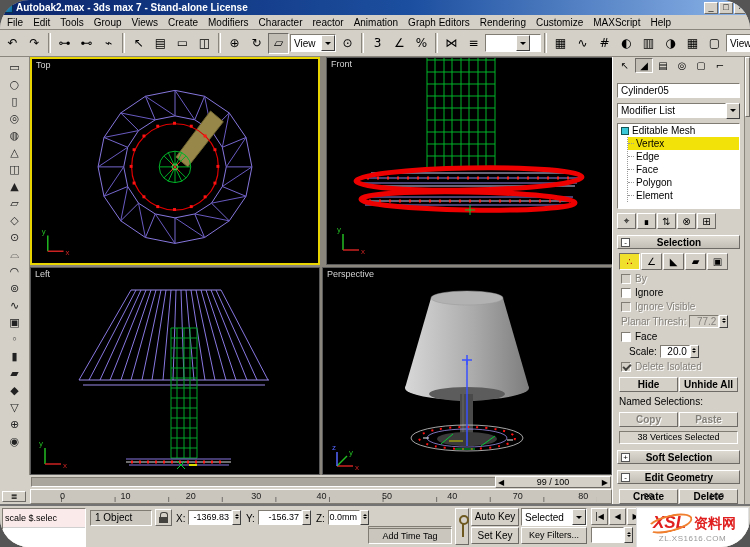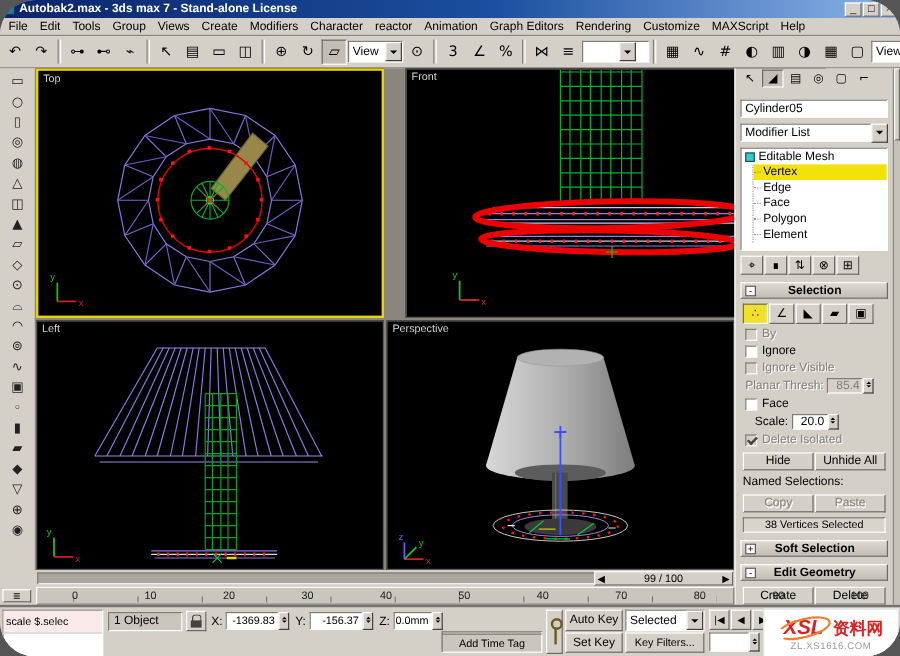--- a/index.html
+++ b/index.html
@@ -32,21 +32,21 @@
 .tright{margin-left:auto;display:flex;align-items:center;gap:1px;}
 
 
 .lefttools{position:absolute;left:0;top:57px;width:30px;height:418px;background:#d4d0c8;border-right:1px solid #8a867e;display:flex;flex-direction:column;align-items:center;padding-top:2px;gap:1px;}
 .licon{width:24px;height:16px;display:flex;align-items:center;justify-content:center;font-size:11px;font-family:"DejaVu Sans",sans-serif;color:#222;}
 
 
 .vpgrid{position:absolute;left:30px;top:57px;width:582px;height:418px;background:#8a867e;}
 .vp{position:absolute;background:#000;overflow:hidden;}
 .vp-top{left:0;top:0;width:290px;height:208px;border:2px solid #e8d400;}
-.vp-front{left:308px;top:0;width:350px;height:208px;border:1px solid #5a5a5a;padding-left:28px;}
+.vp-front{left:296px;top:0;width:350px;height:208px;border:1px solid #5a5a5a;}
 .vp-left{left:0;top:210px;width:290px;height:208px;border:1px solid #5a5a5a;}
 .vp-persp{left:292px;top:210px;width:290px;height:208px;border:1px solid #5a5a5a;}
 .vplabel{position:absolute;left:4px;top:1px;color:#d4d4d4;font-size:9px;z-index:2;}
 
 
 .cmdpanel{position:absolute;left:612px;top:57px;width:138px;height:447px;background:#d4d0c8;border-left:1px solid #fff;overflow:hidden;padding-right:6px;}
 .panelscroll{position:absolute;right:0;top:0;width:6px;height:447px;background:#c6c2ba;border-left:1px solid #8a867e;}
 .panelscroll .thumb{position:absolute;left:0;top:0;width:5px;height:60px;background:#d4d0c8;border:1px solid;border-color:#fff #6e6a66 #6e6a66 #fff;}
 .ptabs{display:flex;height:17px;align-items:center;padding-left:3px;gap:1px;}
 .ptab{width:18px;height:15px;display:flex;align-items:center;justify-content:center;font-size:10px;font-family:"DejaVu Sans",sans-serif;}
@@ -73,21 +73,21 @@
 .cb{width:10px;height:10px;background:#fff;border:1px solid;border-color:#807c74 #fff #fff #807c74;margin-right:4px;flex:none;position:relative;}
 .cb.gray{background:#d4d0c8;}
 .cb.checked::after{content:"";position:absolute;left:1px;top:1px;width:6px;height:3px;border-left:2px solid #44423e;border-bottom:2px solid #44423e;transform:rotate(-45deg);}
 .numrow{display:flex;align-items:center;margin:3px 0 0 8px;height:13px;font-size:10px;}
 .numfield{height:13px;display:flex;align-items:center;margin-left:3px;}
 .numfield .nv{width:30px;height:13px;line-height:11px;padding-right:2px;text-align:right;background:#fff;border:1px solid;border-color:#807c74 #fff #fff #807c74;}
 .numfield.off .nv{background:#d4d0c8;color:#84807a;}
 .spin{width:9px;height:13px;background:#d4d0c8;border:1px solid;border-color:#fff #404040 #404040 #fff;display:flex;flex-direction:column;align-items:center;justify-content:center;gap:1px;}
 .spin::before{content:"";border:2.5px solid transparent;border-bottom-color:#000;margin-top:-2px;}
 .spin::after{content:"";border:2.5px solid transparent;border-top-color:#000;}
-.btnrow{display:flex;gap:1px;margin:5px 6px 0 6px;}
+.btnrow{display:flex;gap:1px;margin:5px 6px 0 6px;font-weight:bold;}
 .pbtn{flex:1;height:15px;line-height:13px;text-align:center;font-size:10px;}
 .plabel{margin:4px 0 0 6px;font-size:10px;}
 .statbox{margin:4px 6px 0 6px;height:13px;line-height:11px;text-align:center;font-size:9px;background:#d8d4cc;border:1px solid;border-color:#807c74 #fff #fff #807c74;}
 
 
 .timeslider{position:absolute;left:30px;top:475px;width:582px;height:14px;background:#d4d0c8;}
 .tstrack{position:absolute;left:1px;right:1px;top:2px;height:10px;background:#aaa69e;border:1px solid;border-color:#807c74 #fff #fff #807c74;}
 .tshandle{position:absolute;right:1px;top:1px;width:116px;height:12px;display:flex;align-items:center;justify-content:space-between;font-size:8px;padding:0 2px;}
 .tshandle .fl{font-size:9px;}
 .ruler{position:absolute;left:30px;top:489px;width:582px;height:15px;background:#cac6be;border:1px solid;border-color:#fff #807c74 #807c74 #fff;}
@@ -427,21 +427,21 @@
       <span class="cb"></span>
       <span>Ignore</span>
     </div>
     <div class="cbrow disabled">
       <span class="cb gray"></span>
       <span>Ignore Visible</span>
     </div>
     <div class="numrow">
       <span class="disabled">Planar Thresh:</span>
       <span class="numfield off">
-        <span class="nv">85.4</span>
+        <span class="nv">77.2</span>
         <span class="spin"></span>
       </span>
     </div>
     <div class="cbrow">
       <span class="cb"></span>
       <span>Face</span>
     </div>
     <div class="numrow indent" style="margin-left:16px">
       <span>Scale:</span>
       <span class="numfield">

